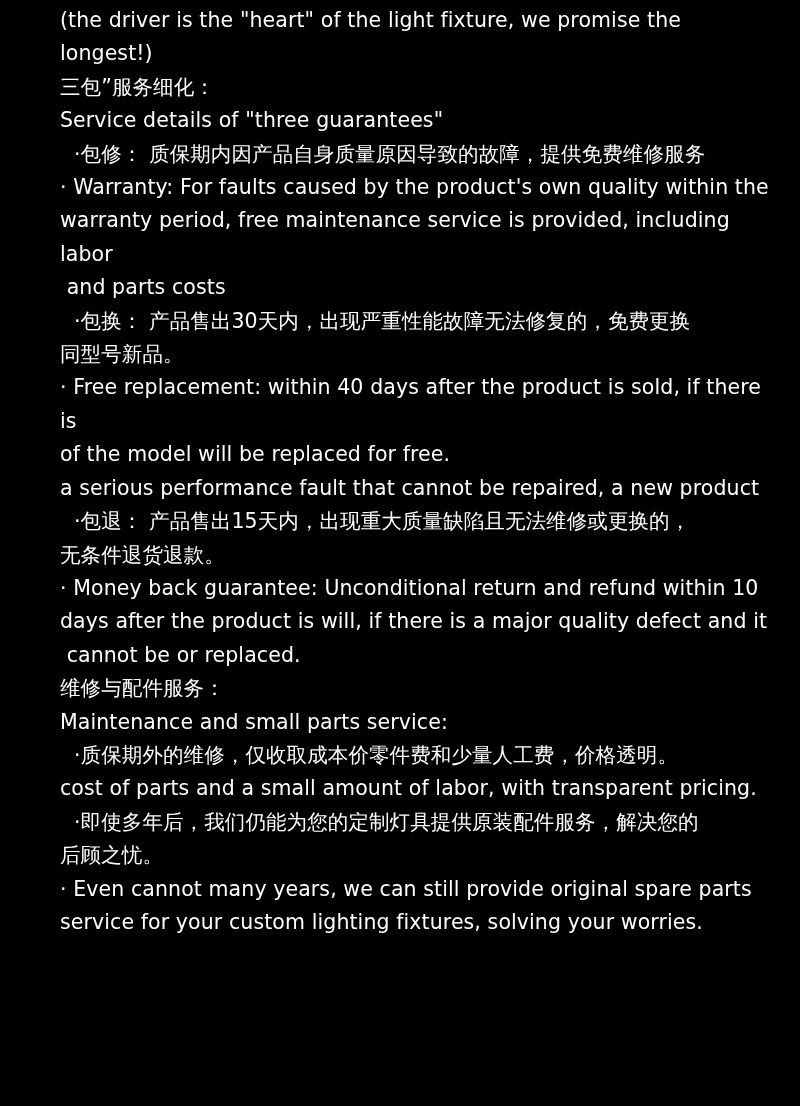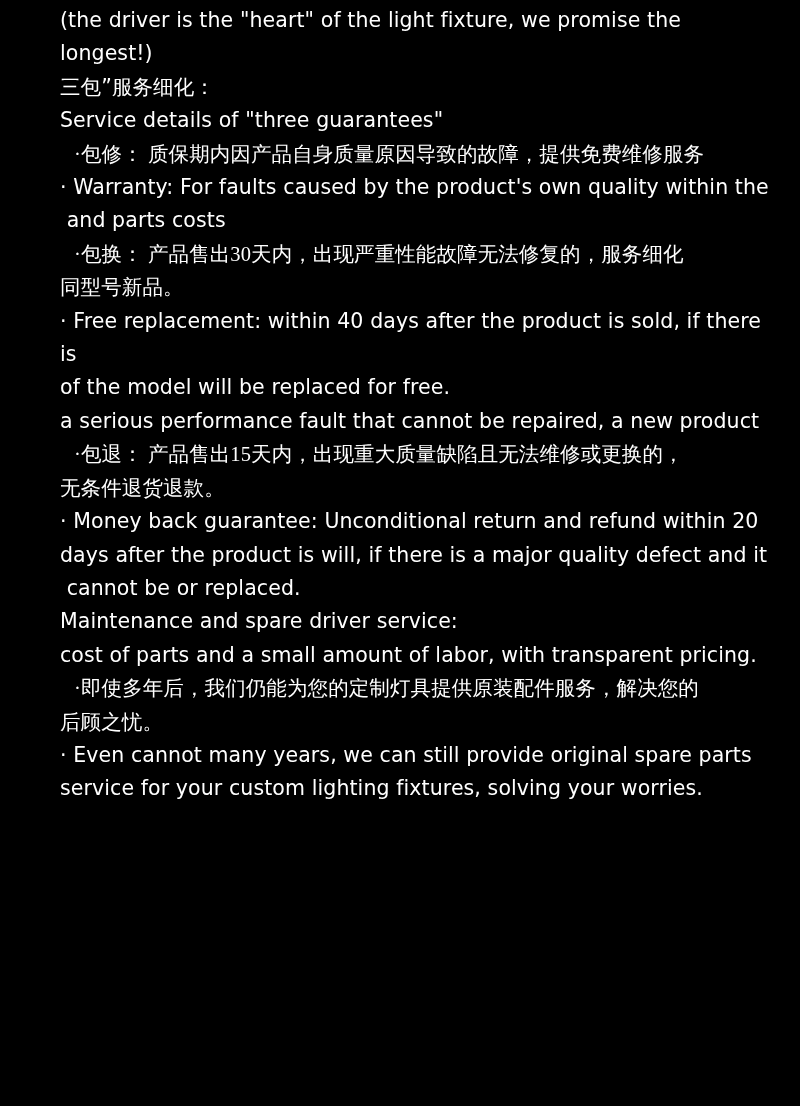--- a/index.html
+++ b/index.html
@@ -37,49 +37,51 @@
   .line.first {
     padding-top: 4px;
   }
   .indent-0 {
     padding-left: 60px;
     padding-right: 24px;
   }
   .indent-2 {
     padding-left: 74px;
     padding-right: 24px;
-    font-family: Liberation Serif, serif;
   }
   .spacer-bottom {
     height: 136px;
   }
 </style>
 </head>
 <body>
 
 <div class="page">
   <div class="content">
 
     <div class="line first indent-0">(the driver is the "heart" of the light fixture, we promise the longest!)</div>
     <div class="line indent-0">三包”服务细化：</div>
     <div class="line indent-0">Service details of "three guarantees"</div>
     <div class="line indent-2">·包修： 质保期内因产品自身质量原因导致的故障，提供免费维修服务</div>
     <div class="line indent-0">· Warranty: For faults caused by the product's own quality within the</div>
+    <div class="line indent-0">warranty period, free maintenance service is provided, including labor</div>
     <div class="line indent-0"> and parts costs</div>
-    <div class="line indent-2">·包换： 产品售出30天内，出现严重性能故障无法修复的，服务细化</div>
+    <div class="line indent-2">·包换： 产品售出30天内，出现严重性能故障无法修复的，免费更换</div>
     <div class="line indent-0">同型号新品。</div>
     <div class="line indent-0">· Free replacement: within 40 days after the product is sold, if there is</div>
     <div class="line indent-0">of the model will be replaced for free.</div>
     <div class="line indent-0">a serious performance fault that cannot be repaired, a new product</div>
     <div class="line indent-2">·包退： 产品售出15天内，出现重大质量缺陷且无法维修或更换的，</div>
     <div class="line indent-0">无条件退货退款。</div>
-    <div class="line indent-0">· Money back guarantee: Unconditional return and refund within 20</div>
+    <div class="line indent-0">· Money back guarantee: Unconditional return and refund within 10</div>
     <div class="line indent-0">days after the product is will, if there is a major quality defect and it</div>
     <div class="line indent-0"> cannot be or replaced.</div>
-    <div class="line indent-0">Maintenance and spare driver service:</div>
+    <div class="line indent-0">维修与配件服务：</div>
+    <div class="line indent-0">Maintenance and small parts service:</div>
+    <div class="line indent-2">·质保期外的维修，仅收取成本价零件费和少量人工费，价格透明。</div>
     <div class="line indent-0">cost of parts and a small amount of labor, with transparent pricing.</div>
     <div class="line indent-2">·即使多年后，我们仍能为您的定制灯具提供原装配件服务，解决您的</div>
     <div class="line indent-0">后顾之忧。</div>
     <div class="line indent-0">· Even cannot many years, we can still provide original spare parts</div>
     <div class="line indent-0">service for your custom lighting fixtures, solving your worries.</div>
 
     <div class="spacer-bottom"></div>
   </div>
 </div>
 

